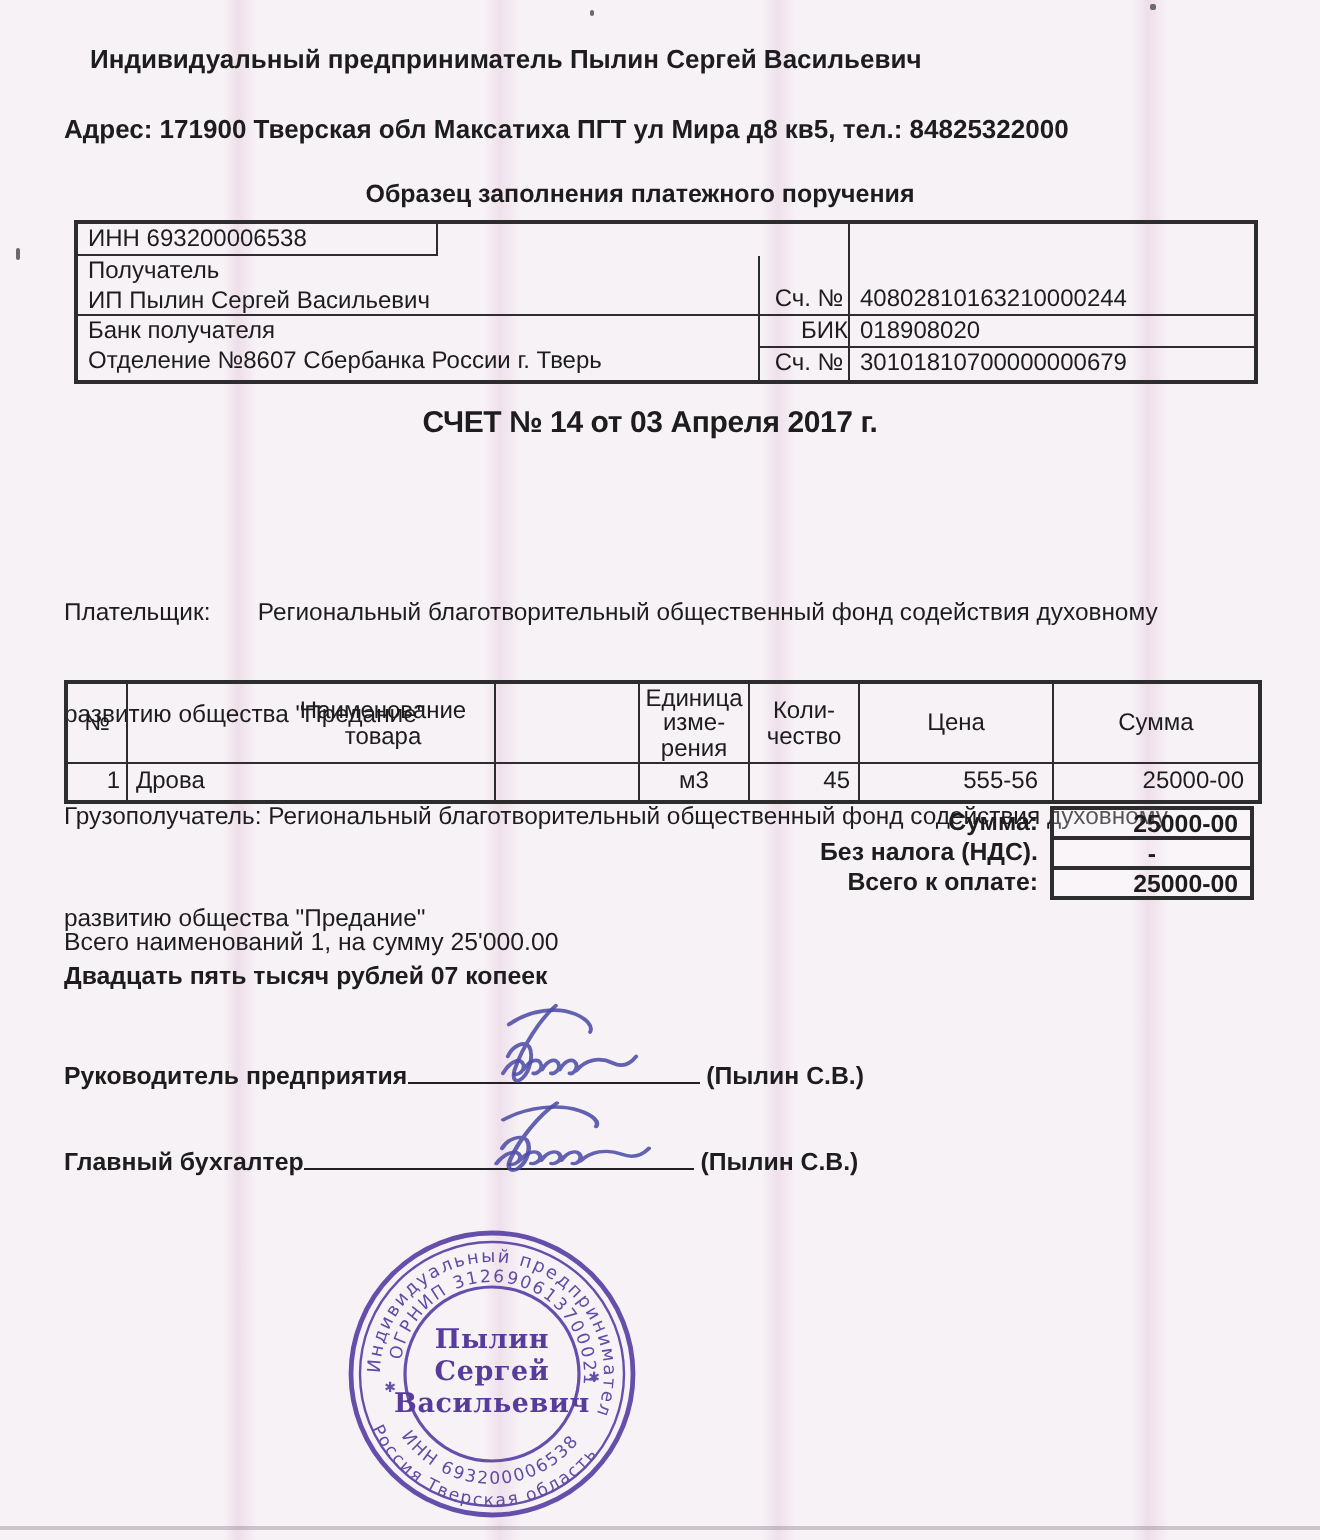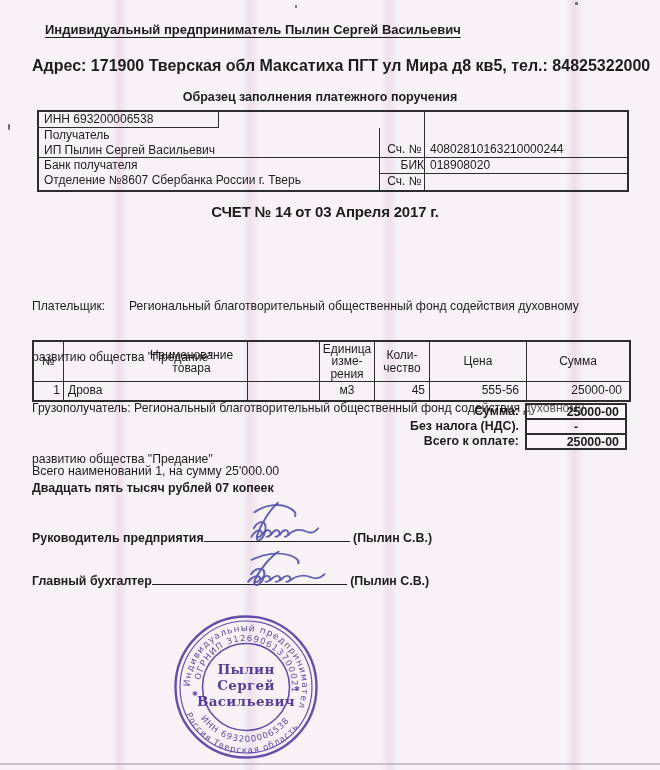--- a/index.html
+++ b/index.html
@@ -8,22 +8,22 @@
        background:#f7f2f6;}
   
   .streaks{position:absolute;inset:0;pointer-events:none;
     background:
       linear-gradient(90deg,transparent 112px,rgba(229,203,221,.5) 119px,transparent 128px),
       linear-gradient(90deg,transparent 242px,rgba(229,203,221,.45) 250px,transparent 260px),
       linear-gradient(90deg,transparent 381px,rgba(229,203,221,.45) 389px,transparent 398px),
       linear-gradient(90deg,transparent 566px,rgba(229,203,221,.5) 574px,transparent 584px);}
   .abs{position:absolute;}
   .header-line{left:32px;top:22px;font-size:13px;font-weight:bold;
-               text-decoration:underline;text-underline-offset:3px;padding-left:13px;}
-  .address-line{left:32px;top:57px;font-size:16px;font-weight:bold;}
+               text-underline-offset:3px;padding-left:13px;}
+  .address-line{left:32px;top:57px;font-size:13px;font-weight:bold;}
   .sample-title{left:0;top:90px;width:640px;text-align:center;font-size:12.5px;font-weight:bold;}
   
   .bank-table{left:37px;top:110px;width:588px;display:grid;
       grid-template-columns:180px 161px 45px 1fr;
       grid-template-rows:16px 30px 16px 16px;
       border:2px solid #2d2d2d;font-size:12px;background:transparent;}
   .bank-table>div{box-sizing:border-box;padding:0 0 0 5px;line-height:15px;overflow:hidden;}
   .c-inn{grid-area:1/1/2/2;border-right:1px solid #2d2d2d;border-bottom:1px solid #2d2d2d;}
   .c-kpp{grid-area:1/2/2/3;border-right:1px solid #2d2d2d;border-bottom:1px solid #2d2d2d;}
   .c-acc1l{grid-area:1/3/3/4;border-right:1px solid #2d2d2d;border-bottom:1px solid #2d2d2d;
@@ -108,20 +108,21 @@
     <div>Получатель</div>
     <div>ИП Пылин Сергей Васильевич</div>
   </div>
   <div class="c-bank">
     <div>Банк получателя</div>
     <div>Отделение №8607 Сбербанка России г. Тверь</div>
   </div>
   <div class="c-bikl">БИК</div>
   <div class="c-bik">018908020</div>
   <div class="c-acc2l">Сч. №</div>
+  <div class="c-acc2">30101810700000000679</div>
 </div>
 
 <div class="abs invoice-title">СЧЕТ № 14 от 03 Апреля 2017 г.</div>
 
 <div class="abs payer-block">
   <div>Плательщик:       Региональный благотворительный общественный фонд содействия духовному</div>
   <div>развитию общества "Предание"</div>
   <div>Грузополучатель: Региональный благотворительный общественный фонд содействия духовному</div>
   <div>развитию общества "Предание"</div>
 </div>

